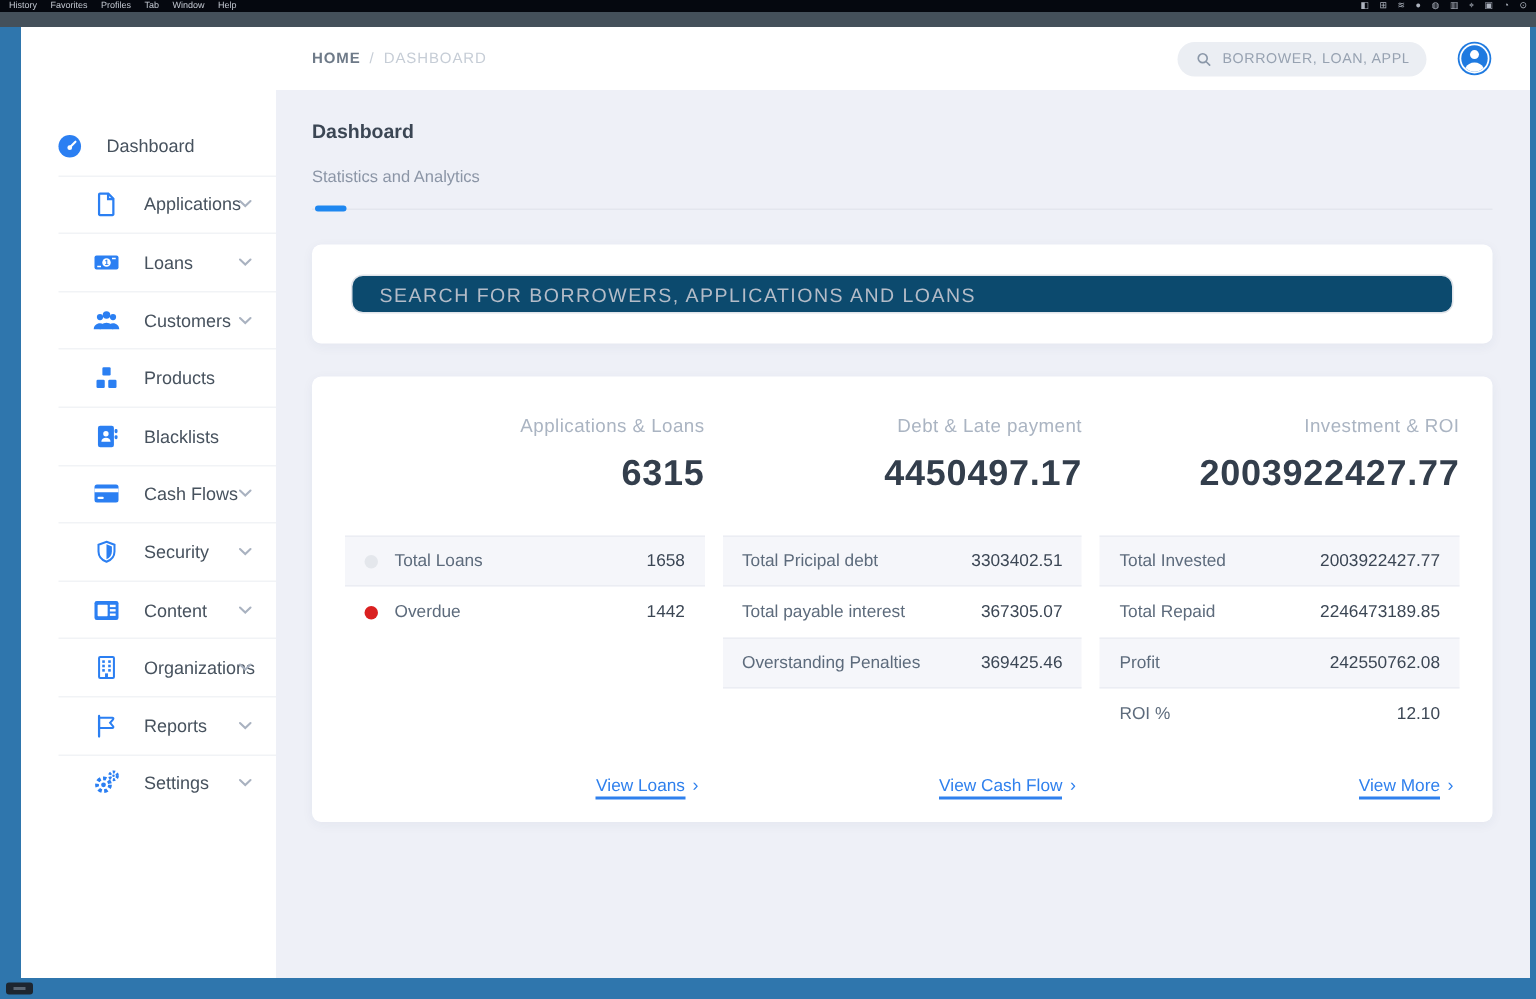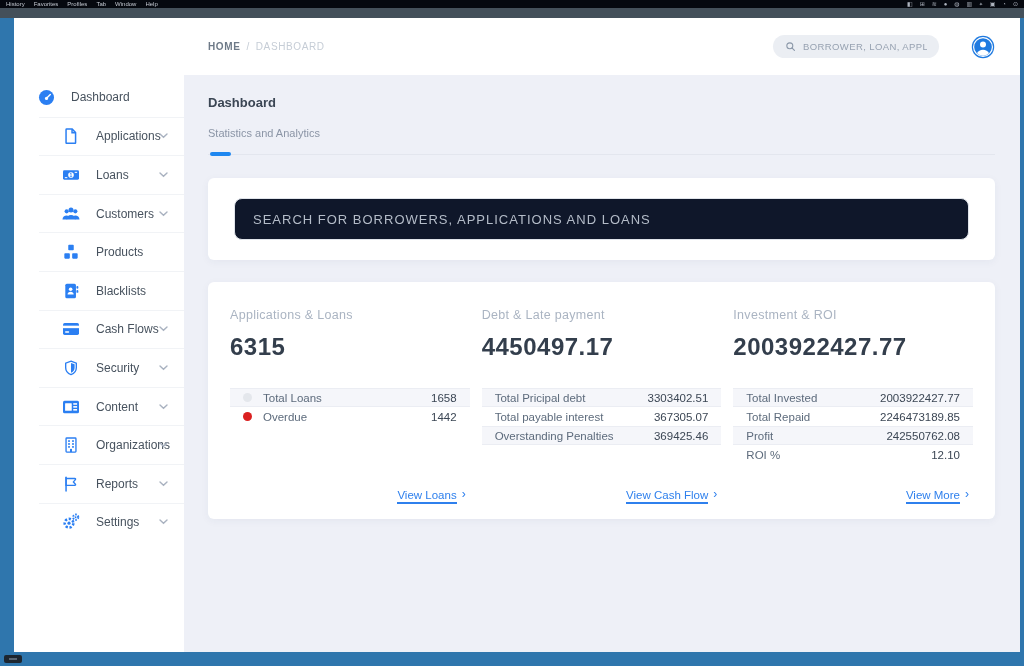--- a/index.html
+++ b/index.html
@@ -31,54 +31,54 @@
   .side-item { position:relative; height:38.6px; display:flex; align-items:center; padding-left:22px; cursor:pointer; }
   .side-item + .side-item { border-top:1px solid #f1f3f6;margin-left:25px; }
   .side-icon { width:20px; height:20px; margin-right:15px; display:flex; align-items:center; justify-content:center; }
   .side-label { font-size:12px; color:#47525e; font-weight:500; }
   .side-chevron { position:absolute; right:16px; top:50%; transform:translateY(-50%); display:flex; }
 
   
   .right-col { flex:1; display:flex; flex-direction:column; min-width:0; }
 
   
-  .header { height:57px; background:#ffffff; display:flex; align-items:center; padding:0 25px 0 24px; flex:none; }
+  .header { height:42px; background:#ffffff; display:flex; align-items:center; padding:0 25px 0 24px; flex:none; }
   .breadcrumb { display:flex; align-items:center; gap:6px; font-size:10px; letter-spacing:.6px; }
   .crumb-home { color:#6e7a88; font-weight:bold; cursor:pointer; }
   .crumb-sep { color:#c6cdd6; }
   .crumb-current { color:#c6cdd6; }
-  .header-right { margin-left:auto; display:flex; align-items:center; gap:32px; }
+  .header-right { margin-left:auto; display:flex; align-items:center; gap:20px; }
   .header-search { display:flex; align-items:center; gap:7px; background:#ebeef3; border-radius:12px;
                    height:23px; width:166px; padding:0 12px; }
   .header-search input { border:none; outline:none; background:transparent; width:100%;
                          font-size:9.5px; letter-spacing:.4px; color:#6e7a88; font-family:"Liberation Sans", sans-serif; }
   .header-search input::placeholder { color:#97a2b1; }
   .avatar-btn { width:24px; height:24px; border-radius:50%; cursor:pointer; display:flex; }
 
   
   .main { flex:1; padding:20px 25px 0 24px; overflow:hidden; }
   .page-title { font-size:13px; font-weight:bold; color:#3b4654; }
   .page-subtitle { font-size:11px; color:#8b95a6; margin-top:17px; }
   .title-rule { position:relative; height:1px; background:#e3e6ee; margin-top:15px; }
   .title-rule .accent { position:absolute; left:2px; top:-2px; width:21px; height:4px; border-radius:2px; background:#1e87f0; }
 
   .card { background:#ffffff; border-radius:6px; box-shadow:0 2px 8px rgba(40,60,100,.05); }
   .search-card { margin-top:23px; padding:20px 26px; }
-  .big-search { width:100%; height:42px; border:1px solid #e0e4ea; border-radius:8px; padding:0 18px;
+  .big-search { width:100%; height:26px; border:1px solid #e0e4ea; border-radius:8px; padding:0 18px;
                 font-size:13px; letter-spacing:1px; color:#8b95a6; outline:none;
-                font-family:"Liberation Sans", sans-serif; background:#0f172a; }
+                font-family:"Liberation Sans", sans-serif; background:#0c4a6e; }
   .big-search::placeholder { color:#b4bcc8; }
 
   .stats-card { margin-top:22px; padding:26px 22px 16px; }
   .stats-grid { display:grid; grid-template-columns:1fr 1fr 1fr; column-gap:12px; }
-  .stat-head { text-align:left; }
+  .stat-head { text-align:right; }
   .stat-title { font-size:12.5px; color:#aab4c2; letter-spacing:.3px; }
   .stat-total { font-size:24px; font-weight:bold; color:#333e4c; margin-top:11px; letter-spacing:.5px; }
   .stat-table { margin-top:27px; }
-  .stat-row { height:19px; display:flex; align-items:center; padding:0 13px; font-size:11.5px; }
+  .stat-row { height:34px; display:flex; align-items:center; padding:0 13px; font-size:11.5px; }
   .stat-row:nth-child(odd) { background:#f5f6fa; border-top:1px solid #ebedf3; border-bottom:1px solid #ebedf3; }
   .row-dot { width:9px; height:9px; border-radius:50%; margin-right:11px; flex:none; }
   .row-label { color:#5d6b7c; }
   .row-value { margin-left:auto; color:#3b4654; font-weight:500; }
   .stat-linkwrap { margin-top:21px; text-align:right; padding-right:4px; height:18px; }
   .view-link { display:inline-flex; gap:5px; cursor:pointer; font-size:11.5px; color:#2f80ed; }
   .view-link .link-text { border-bottom:2px solid #2f80ed; padding-bottom:1px; }
   .view-link .link-arrow { font-size:12px; line-height:10px; }
 </style>
 </head>

